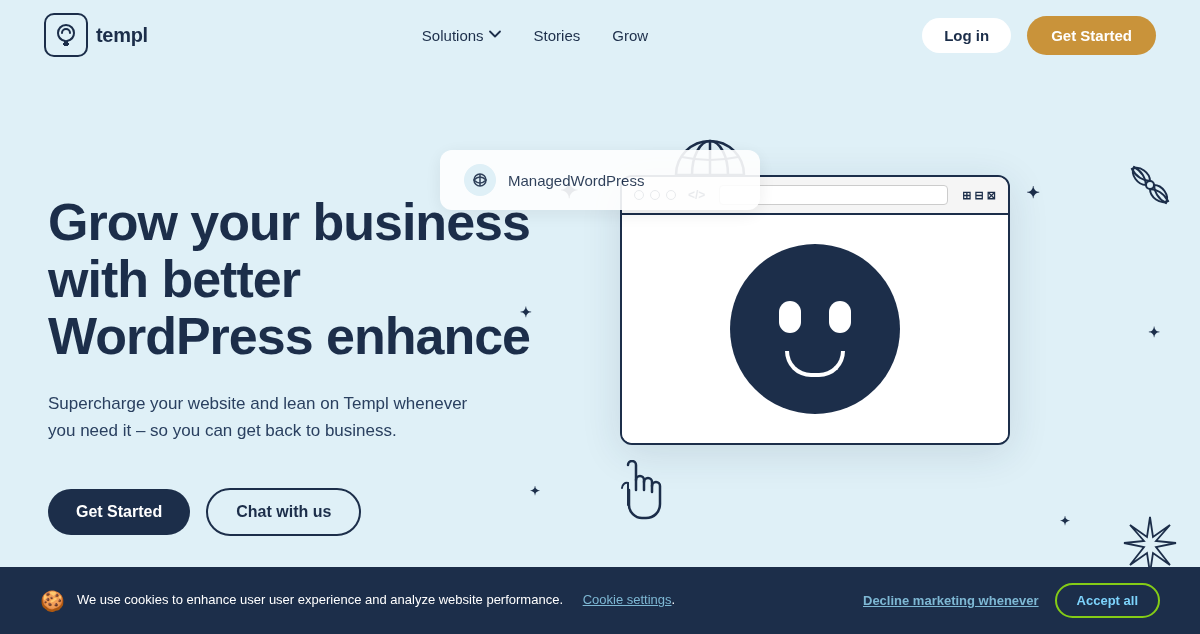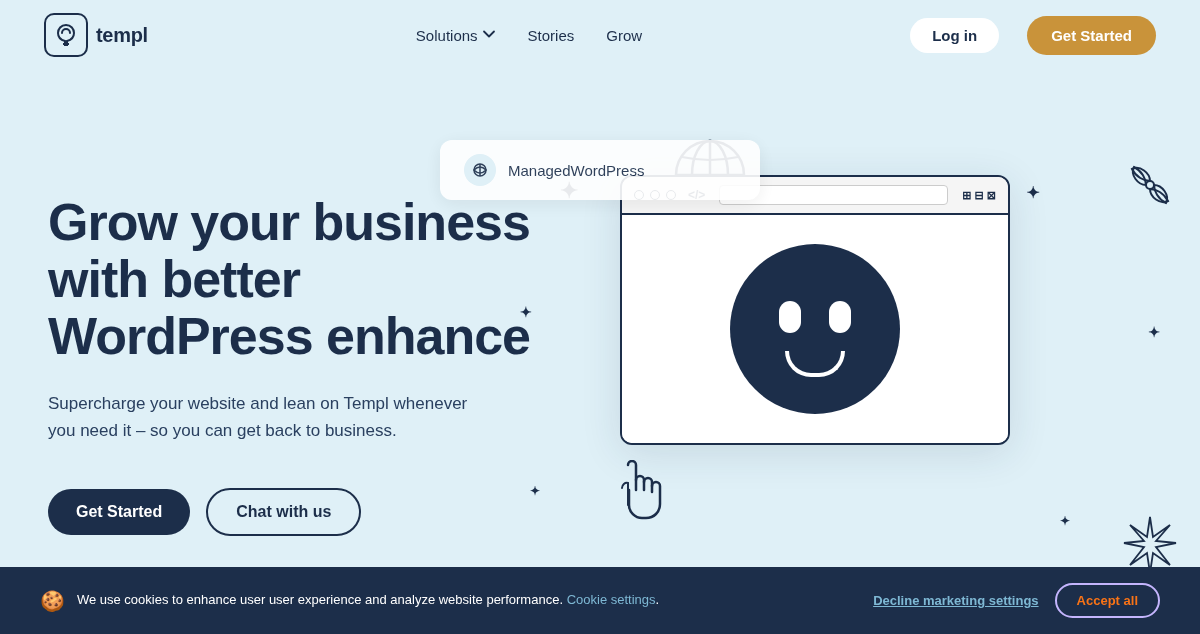--- a/index.html
+++ b/index.html
@@ -16,33 +16,33 @@
       display: flex; align-items: center; justify-content: center;
     }
     .nav-logo-text { font-size: 20px; font-weight: 700; color: #1c2e4a; letter-spacing: -0.3px; }
     .nav-links { display: flex; align-items: center; gap: 8px; }
     .nav-link {
       font-size: 15px; color: #1c2e4a; text-decoration: none; padding: 8px 12px;
       display: flex; align-items: flex-start; gap: 4px; font-weight: 500; cursor: pointer;
     }
     .nav-link.underline { text-decoration: underline; }
     .nav-link svg { width: 14px; height: 14px; }
-    .nav-right { display: flex; align-items: center; gap: 28px; }
+    .nav-right { display: flex; align-items: center; gap: 16px; }
     .nav-login {
       background: white; border: none; border-radius: 24px; padding: 9px 22px;
       font-size: 15px; font-weight: 600; color: #1c2e4a; cursor: pointer;
     }
     .nav-get-started {
       background: #c9933a; border: none; border-radius: 24px; padding: 11px 24px;
       font-size: 15px; font-weight: 700; color: white; cursor: pointer;
     }
 
     
     .dropdown-bar {
-      position: absolute; top: 70px; left: 50%; transform: translateX(-50%);
+      position: absolute; top: 80px; left: 50%; transform: translateX(-50%);
       background: white; border-radius: 12px; padding: 14px 24px;
       display: flex; align-items: center; gap: 12px; min-width: 320px;
       box-shadow: 0 4px 20px rgba(0,0,0,0.08); z-index: 9;
       opacity: 0.9;
     }
     .dropdown-circle {
       width: 32px; height: 32px; border-radius: 50%; background: #dff0f7;
       display: flex; align-items: center; justify-content: center; flex-shrink: 0;
     }
     .dropdown-text { font-size: 15px; color: #1c2e4a; font-weight: 500; }
@@ -151,28 +151,28 @@
 
     
     .cookie-banner {
       position: fixed; bottom: 0; left: 0; right: 0;
       background: #1c2e4a; padding: 16px 40px;
       display: flex; align-items: center; justify-content: space-between; gap: 16px;
       z-index: 100;
     }
     .cookie-left { display: flex; align-items: center; gap: 12px; flex: 1; }
     .cookie-text { font-size: 13px; color: white; line-height: 1.4; }
-    .cookie-link { color: #7eb8d4; cursor: pointer; }
+    .cookie-link { color: #7eb8d4; text-decoration: underline; cursor: pointer; margin-left: 16px; }
     .cookie-right { display: flex; align-items: center; gap: 16px; flex-shrink: 0; }
     .btn-decline {
       background: transparent; border: none; color: #7eb8d4;
       font-size: 13px; cursor: pointer; text-decoration: underline; font-weight: 600;
     }
     .btn-accept {
-      background: transparent; border: 2px solid #c4b5fd; color: #f97316;
+      background: transparent; border: 2px solid #84cc16; color: #7dd3fc;
       border-radius: 20px; padding: 8px 20px; font-size: 13px; font-weight: 600; cursor: pointer;
     }
   </style>
 </head>
 <body>
 
 <nav>
   <a class="nav-logo" href="#">
     <div class="nav-logo-icon">
       <svg width="26" height="26" viewBox="0 0 26 26" fill="none">
@@ -293,16 +293,16 @@
 <div class="cookie-banner">
   <div class="cookie-left">
     <span style="font-size:20px;">🍪</span>
     <span class="cookie-text">
       <span>We use cookies to enhance user user experience and analyze website performance.</span>
       <span> </span>
       <a class="cookie-link">Cookie settings</a>.
     </span>
   </div>
   <div class="cookie-right">
-    <button class="btn-decline">Decline marketing settings</button>
+    <button class="btn-decline">Decline marketing whenever</button>
     <button class="btn-accept">Accept all</button>
   </div>
 </div>
 
 </body></html>

